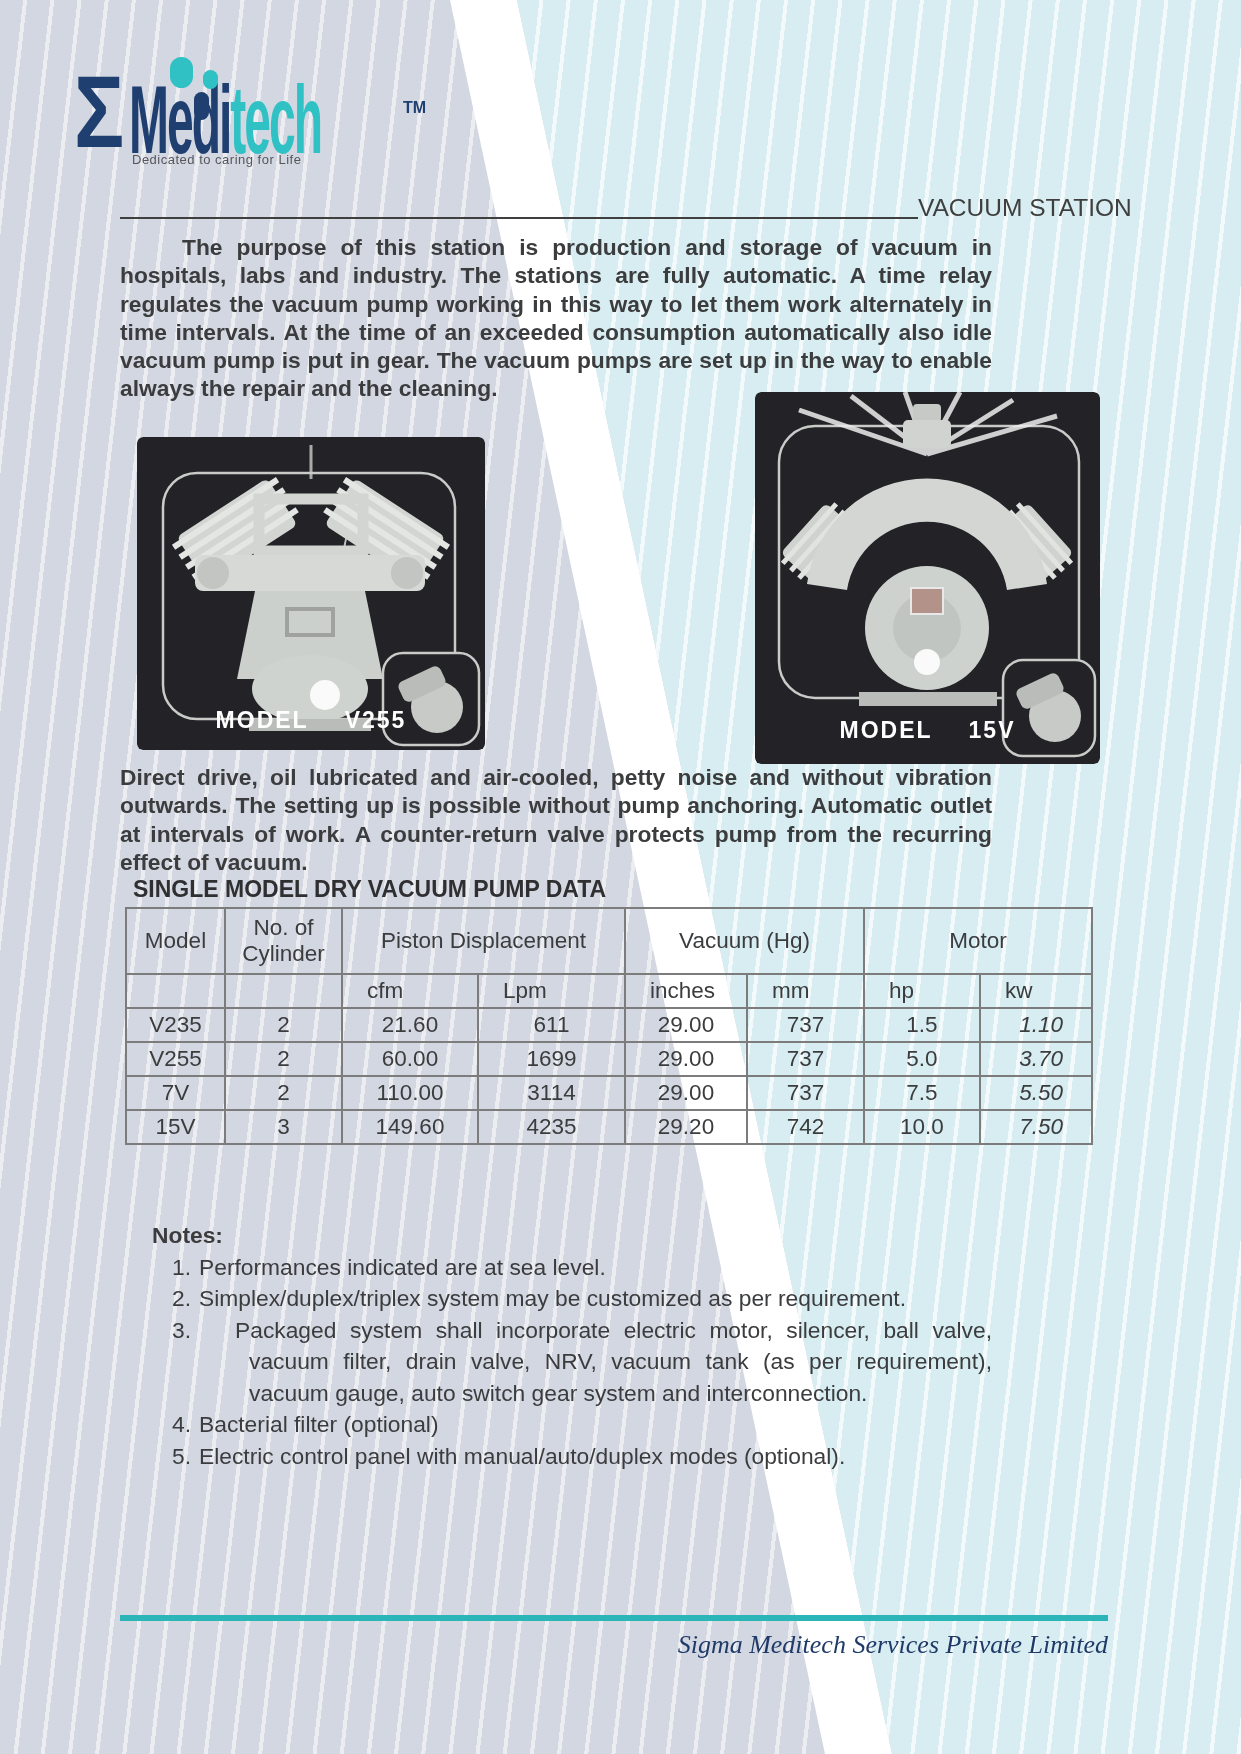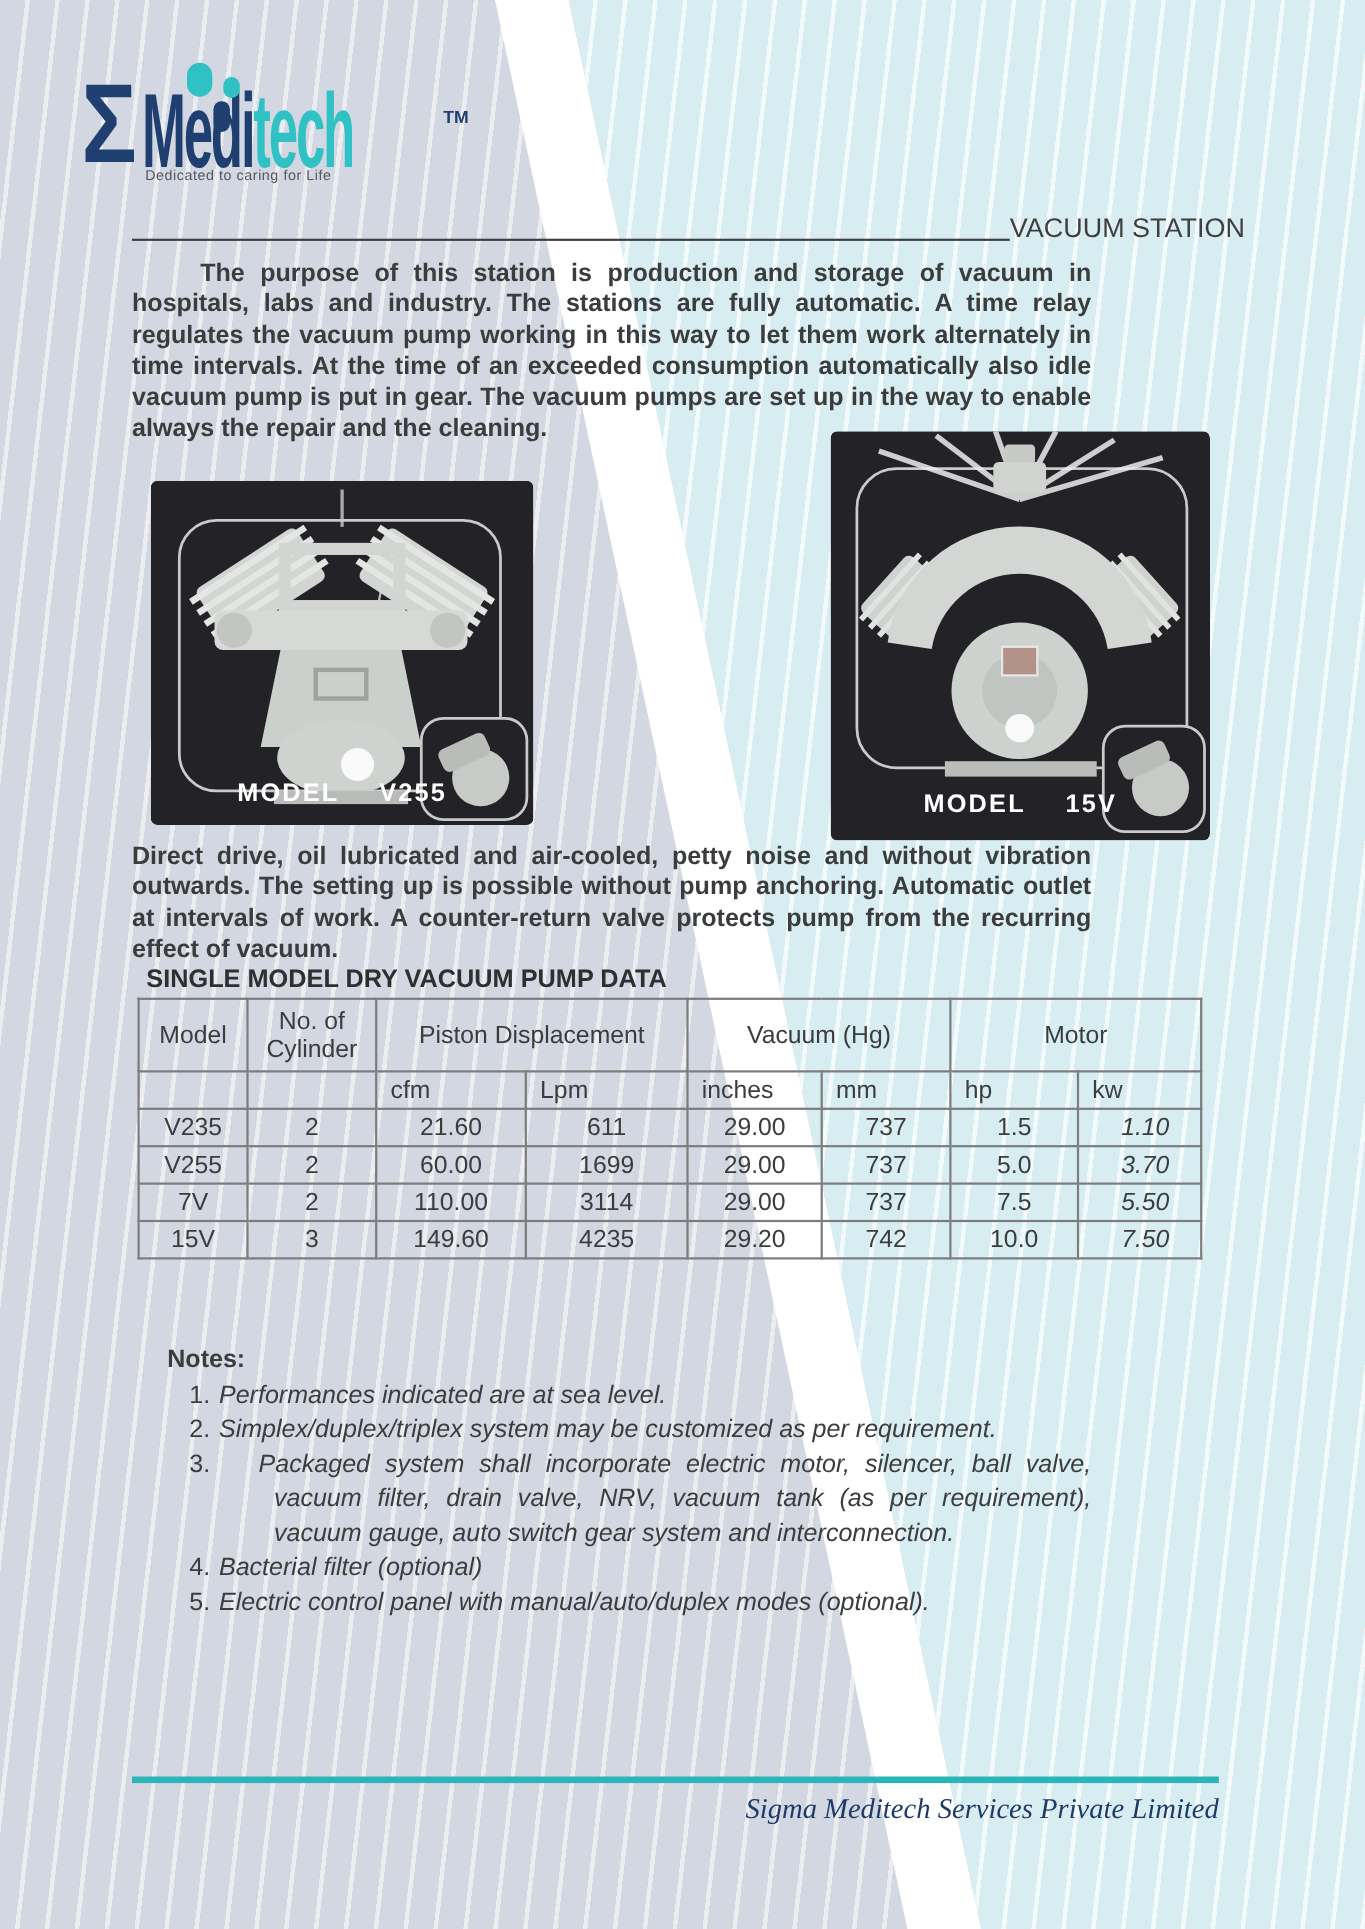--- a/index.html
+++ b/index.html
@@ -48,29 +48,29 @@
   .photo2 .photo-label{top:325px;padding-right:20px;}
 
   
   .tabletitle{position:absolute;left:133px;top:876px;font-size:23px;font-weight:bold;color:#2f2f31;white-space:nowrap;}
   table.data{position:absolute;left:125px;top:907px;width:966px;border-collapse:collapse;table-layout:fixed;
         font-size:22.5px;color:#3b3c3e;}
   table.data th,table.data td{border:2px solid #7c7c7c;font-weight:normal;padding:0;text-align:center;vertical-align:middle;}
   table.data tr.grp{height:66px;}
   table.data tr.units{height:34px;}
   table.data tr.datarow{height:34px;}
-  table.data tr.units th{text-align:left;padding-left:12px;}
+  table.data tr.units th{text-align:left;padding-left:24px;}
   table.data td.kw{text-align:right;padding-right:28px;font-style:italic;}
 
   
   .notes{position:absolute;left:120px;top:1220px;width:872px;font-size:22.8px;line-height:31.5px;}
   .notes .nlabel{font-weight:bold;margin-left:32px;}
   .nitem{display:flex;padding-left:35px;}
   .nitem .num{flex:none;width:36px;text-align:right;margin-right:8px;}
-  .nitem .ntext{flex:1;text-align:justify;font-style:italic;}
+  .nitem .ntext{flex:1;text-align:justify;}
   .nitem .ntext.hang{padding-left:14px;text-indent:-14px;margin-left:36px;}
 
   
   .footline{position:absolute;left:120px;top:1615px;width:988px;height:6px;background:#2cb5b8;}
   .foottext{position:absolute;left:560px;top:1630px;width:548px;text-align:right;
         font-family:"Liberation Serif",serif;font-style:italic;font-size:26px;color:#1f3a68;white-space:nowrap;}
 </style>
 </head>
 <body>
 

